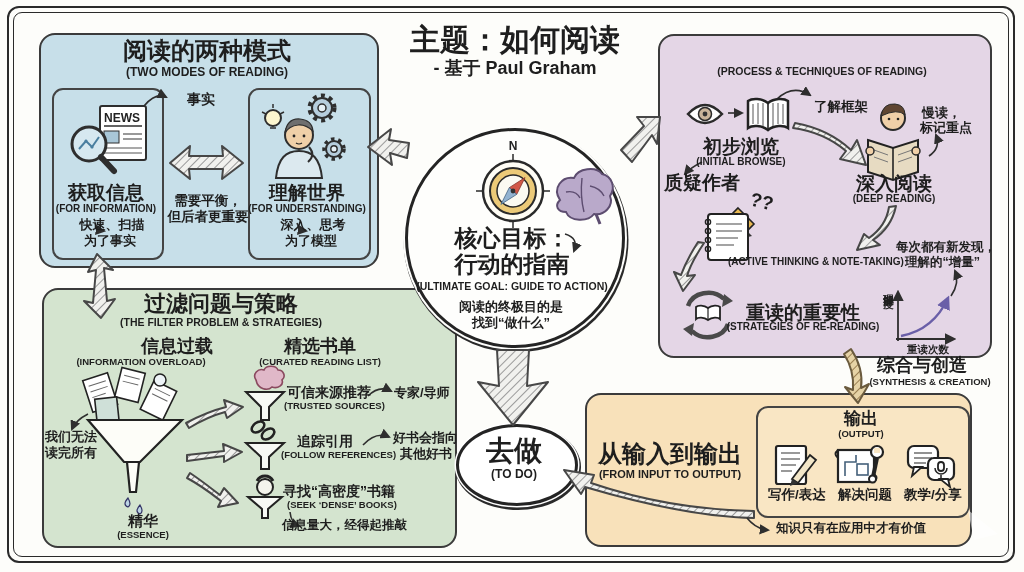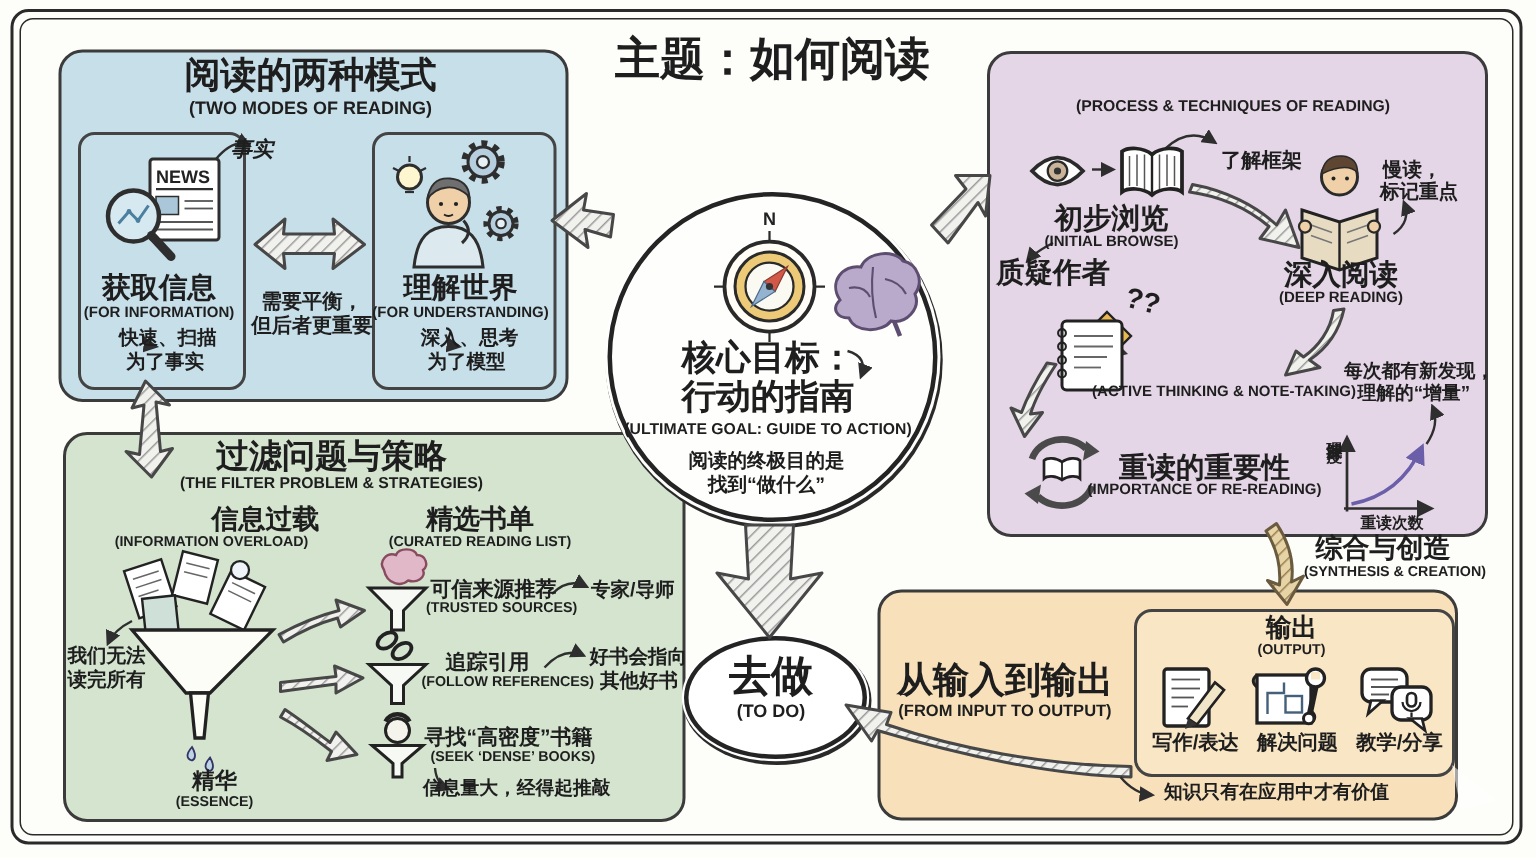--- a/index.html
+++ b/index.html
@@ -306,24 +306,25 @@
       <polygon points="948,479 950,487 940,479" fill="#fff" stroke="#222" stroke-width="1.8"></polygon>
       <rect x="938" y="462" width="6" height="9" rx="3" fill="#fff" stroke="#222" stroke-width="1.8"></rect>
       <path d="M935,468 A6,6 0 0 0 947,468" fill="none" stroke="#222" stroke-width="1.5"></path>
       <line x1="941" y1="475" x2="941" y2="478" stroke="#222" stroke-width="1.5"></line>
     </g>
 
     <polygon points="968,510 998,534 974,540" fill="rgba(255,255,255,0.55)"></polygon>
   </svg>
 
   <div class="t c" style="left:515px;top:24px;font-size:30px;">主题：如何阅读</div>
+  <div class="t c" style="left:515px;top:59px;font-size:18px;">- 基于 Paul Graham</div>
 
   <div class="t c" style="left:207px;top:38px;font-size:24px;">阅读的两种模式</div>
   <div class="t c" style="left:207px;top:66px;font-size:12px;">(TWO MODES OF READING)</div>
-  <div class="t n" style="left:154px;top:92px;font-size:14px;font-style:italic;">事实</div>
+  <div class="t n" style="left:187px;top:92px;font-size:14px;">事实</div>
   <div class="t c" style="left:106px;top:183px;font-size:19px;">获取信息</div>
   <div class="t c" style="left:106px;top:204px;font-size:10px;">(FOR INFORMATION)</div>
   <div class="t c n" style="left:112px;top:218px;font-size:13px;">快速、扫描</div>
   <div class="t c n" style="left:110px;top:234px;font-size:13px;">为了事实</div>
   <div class="t c n" style="left:208px;top:194px;font-size:13.5px;">需要平衡，</div>
   <div class="t c n" style="left:208px;top:210px;font-size:13.5px;">但后者更重要</div>
   <div class="t c" style="left:307px;top:183px;font-size:19px;">理解世界</div>
   <div class="t c" style="left:307px;top:204px;font-size:10px;">(FOR UNDERSTANDING)</div>
   <div class="t c n" style="left:313px;top:218px;font-size:13px;">深入、思考</div>
   <div class="t c n" style="left:311px;top:234px;font-size:13px;">为了模型</div>
@@ -344,21 +345,21 @@
   <div class="t n" style="left:664px;top:173px;font-size:19px;">质疑作者</div>
   <div class="t n" style="left:922px;top:106px;font-size:13px;">慢读，</div>
   <div class="t n" style="left:920px;top:121px;font-size:13px;">标记重点</div>
   <div class="t c" style="left:894px;top:174px;font-size:19px;">深入阅读</div>
   <div class="t c" style="left:894px;top:194px;font-size:10px;">(DEEP READING)</div>
   <div class="t" style="left:750px;top:192px;font-size:19px;transform:rotate(14deg);">??</div>
   <div class="t c" style="left:816px;top:257px;font-size:10px;">(ACTIVE THINKING &amp; NOTE-TAKING)</div>
   <div class="t n" style="left:896px;top:241px;font-size:12.5px;">每次都有新发现，</div>
   <div class="t n" style="left:905px;top:256px;font-size:12.5px;">理解的“增量”</div>
   <div class="t c" style="left:803px;top:303px;font-size:19px;">重读的重要性</div>
-  <div class="t c" style="left:803px;top:322px;font-size:10px;">(IMPORTANCE OF RE-READING)</div>
+  <div class="t c" style="left:803px;top:322px;font-size:10px;">(STRATEGIES OF RE-READING)</div>
   <div class="t n vert" style="left:883px;top:286px;font-size:10.5px;">理解深度</div>
   <div class="t c n" style="left:928px;top:344px;font-size:10.5px;">重读次数</div>
 
   <div class="t c" style="left:922px;top:356px;font-size:18px;">综合与创造</div>
   <div class="t c" style="left:930px;top:377px;font-size:9.5px;">(SYNTHESIS &amp; CREATION)</div>
 
   <div class="t c" style="left:221px;top:292px;font-size:22px;">过滤问题与策略</div>
   <div class="t c" style="left:221px;top:317px;font-size:10.5px;">(THE FILTER PROBLEM &amp; STRATEGIES)</div>
   <div class="t c" style="left:141px;top:337px;font-size:18px;margin-left:36px;">信息过载</div>
   <div class="t c" style="left:141px;top:357px;font-size:9.5px;">(INFORMATION OVERLOAD)</div>

